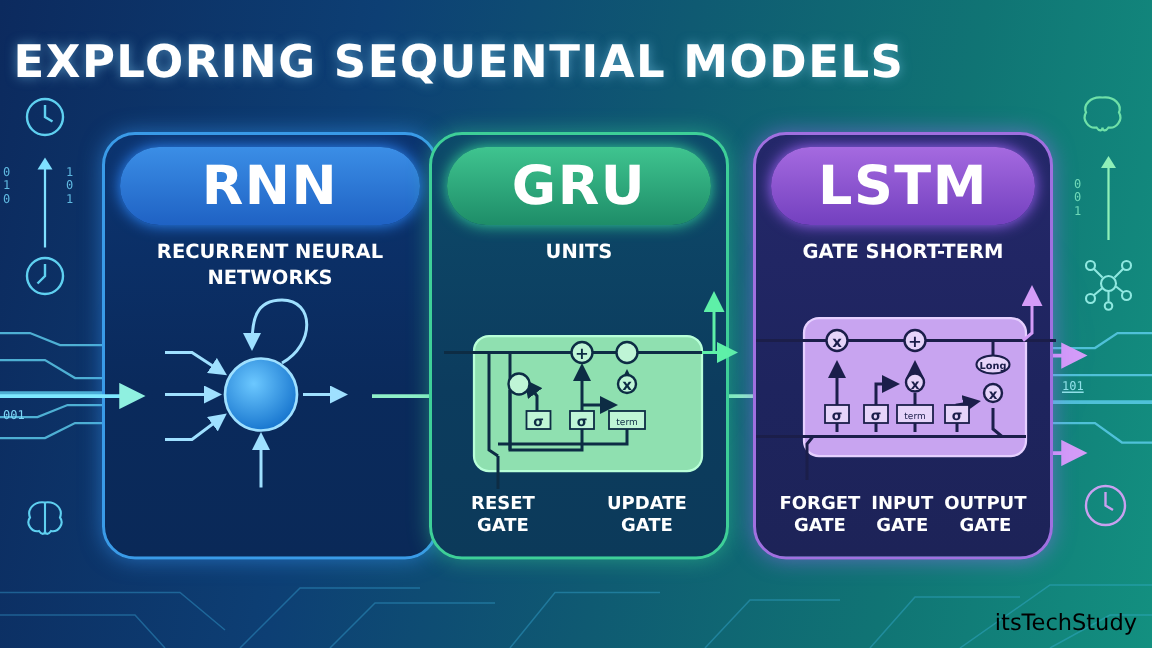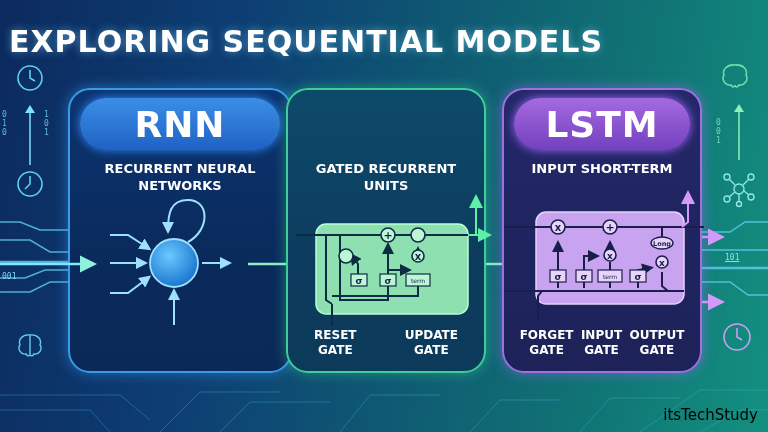--- a/index.html
+++ b/index.html
@@ -144,22 +144,22 @@
   <line x1="0" y1="264" x2="92" y2="264" stroke="#7ee8ff" stroke-width="2.5" marker-end="url(#ahc)"></line>
   <line x1="248" y1="264" x2="300" y2="264" stroke="#8ff0c8" stroke-width="2.5" marker-end="url(#ahc)"></line>
   <line x1="470" y1="264" x2="520" y2="264" stroke="#8ff0c8" stroke-width="2.5" marker-end="url(#ahc)"></line>
   <line x1="690" y1="237" x2="720" y2="237" stroke="#d49cf8" stroke-width="2.5" marker-end="url(#ahp)"></line>
   <line x1="690" y1="302" x2="720" y2="302" stroke="#d49cf8" stroke-width="2.5" marker-end="url(#ahp)"></line>
   <line x1="502" y1="302" x2="530" y2="302" stroke="#d49cf8" stroke-width="2.5" marker-end="url(#ahp)"></line>
   <line x1="502" y1="237" x2="530" y2="237" stroke="#d49cf8" stroke-width="2.5"></line>
 </svg>
 
 <div class="card gru">
+  <div class="pill">GRU</div>
   <div class="sub">
-    <div>GATED RECURRENT</div>
     <div>UNITS</div>
   </div>
   <svg width="200" height="150" style="left:0;top:100px">
     <defs>
       <marker id="gk" markerWidth="6" markerHeight="6" refX="4" refY="3" orient="auto">
           <path d="M0 0 L6 3 L0 6Z" fill="#0d2c44"></path>
         </marker>
       <marker id="gg" markerWidth="7" markerHeight="7" refX="5" refY="3.5" orient="auto">
           <path d="M0 0 L7 3.5 L0 7Z" fill="#5ef0a8"></path>
         </marker>
@@ -200,21 +200,21 @@
     <div>
       <div>UPDATE</div>
         <div>GATE</div>
     </div>
   </div>
 </div>
 
 <div class="card lstm">
   <div class="pill">LSTM</div>
   <div class="sub">
-    <div>INPUT SHORT-TERM</div>
+    <div>GATE SHORT-TERM</div>
   </div>
   <svg width="200" height="150" style="left:0;top:100px">
     <defs>
       <marker id="lk" markerWidth="6" markerHeight="6" refX="4" refY="3" orient="auto">
           <path d="M0 0 L6 3 L0 6Z" fill="#1b1e4a"></path>
         </marker>
       <marker id="lp" markerWidth="7" markerHeight="7" refX="5" refY="3.5" orient="auto">
           <path d="M0 0 L7 3.5 L0 7Z" fill="#d49cf8"></path>
         </marker>
     </defs>
@@ -276,15 +276,15 @@
   <div>1</div>
     <div>0</div>
     <div>1</div>
 </div>
 <div style="position:absolute;left:2px;top:272px;color:#7fd8f8;font-size:8px;font-family:'DejaVu Sans Mono',monospace;">001</div>
 <div style="position:absolute;left:716px;top:118px;color:#6fd8b8;font-size:8px;line-height:9px;font-family:'DejaVu Sans Mono',monospace;">
   <div>0</div>
     <div>0</div>
     <div>1</div>
 </div>
-<div style="position:absolute;left:725px;top:253px;color:#8fe0e8;font-size:8px;font-family:'DejaVu Sans Mono',monospace;text-decoration:underline;">101</div>
+<div style="position:absolute;left:708px;top:253px;color:#8fe0e8;font-size:8px;font-family:'DejaVu Sans Mono',monospace;text-decoration:underline;">101</div>
 
 <div class="watermark">itsTechStudy</div>
 
 </body></html>

